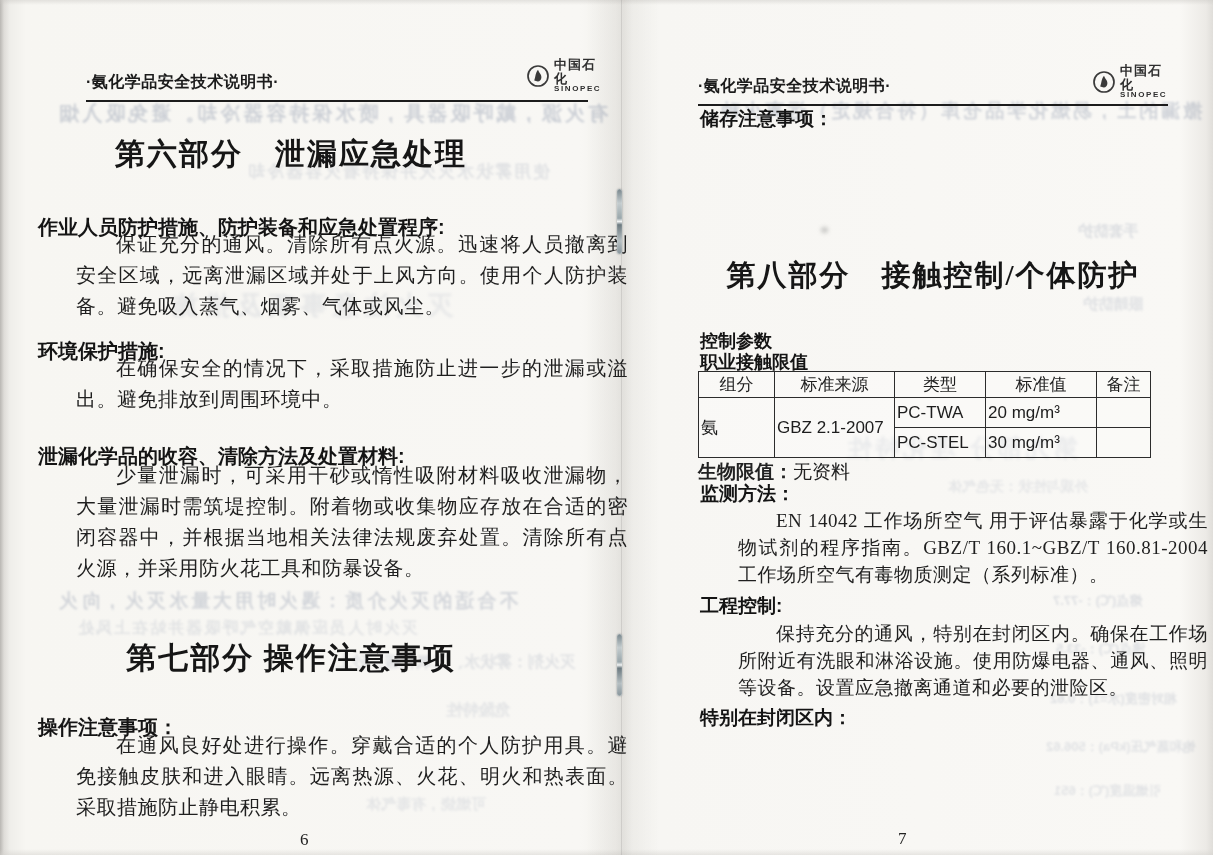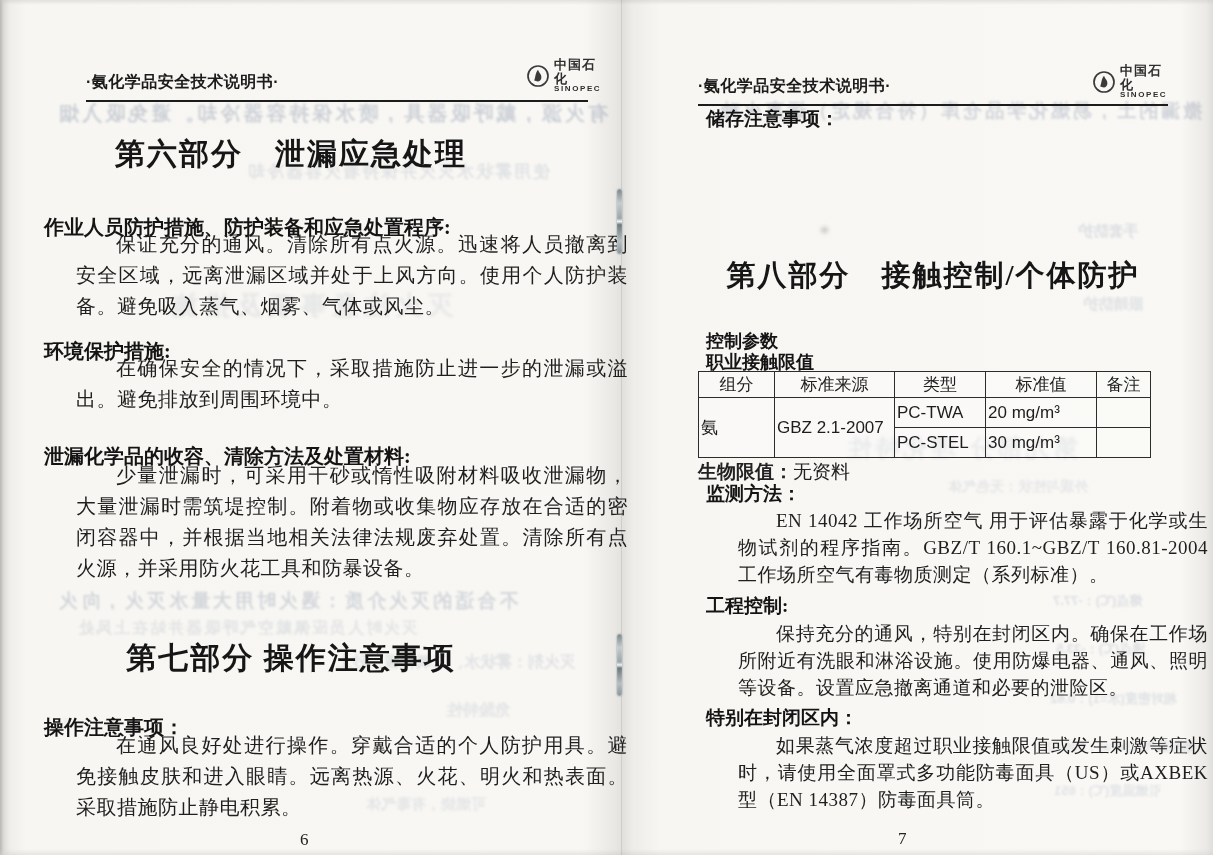--- a/index.html
+++ b/index.html
@@ -45,21 +45,21 @@
   .logo .txt{display:flex;flex-direction:column;line-height:1.05;
     font-family:"Liberation Sans",sans-serif;color:#2e2e2e;justify-content:space-between;}
   .logo .cn{font-size:13px;font-weight:bold;letter-spacing:1px;}
   .logo .en{font-size:8px;font-weight:bold;letter-spacing:1.6px;}
   .logoL{left:440px;top:-14px;}
   .logoR{left:394px;top:-12px;}
 
   .chapter{position:absolute;font-weight:bold;font-size:30px;letter-spacing:2px;
     color:#161616;text-align:center;width:510px;left:0;
     font-family:"Liberation Serif",serif;}
-  .lbl{position:absolute;left:8px;font-family:Liberation Serif, serif;
+  .lbl{position:absolute;left:2px;font-family:Liberation Sans, sans-serif;
     font-weight:bold;color:#141414;}
   .pageL .lbl{font-size:20px;margin-top:15px;}
   .pageR .lbl{font-size:19px;}
   .para{position:absolute;left:0;text-align:justify;color:#1f1f1f;
     letter-spacing:.5px;}
   .pageL .para{width:552px;font-size:20px;line-height:31px;}
   .pageR .para{width:470px;font-size:19px;line-height:27px;}
   .indent{text-indent:2em;margin-left:40px;}
 
   .pagenum{position:absolute;font-size:17px;color:#222;
@@ -210,21 +210,20 @@
     <div class="bio" style="top:459px;">
       <b style="font-size:19px;">生物限值：</b><span>无资料</span>
     </div>
     <div class="lbl" style="top:481px;">监测方法：</div>
     <div class="para indent" style="top:507px;">EN 14042 工作场所空气 用于评估暴露于化学或生物试剂的程序指南。GBZ/T 160.1~GBZ/T 160.81-2004工作场所空气有毒物质测定（系列标准）。</div>
 
     <div class="lbl" style="top:593px;">工程控制:</div>
     <div class="para indent" style="top:620px;">保持充分的通风，特别在封闭区内。确保在工作场所附近有洗眼和淋浴设施。使用防爆电器、通风、照明等设备。设置应急撤离通道和必要的泄险区。</div>
 
     <div class="lbl" style="top:705px;">特别在封闭区内：</div>
-    <div class="para indent" style="top:732px;">如果蒸气浓度超过职业接触限值或发生刺激等症状时，请使用全面罩式多功能防毒面具（US）或AXBEK型（EN 14387）防毒面具筒。</div>
   </div>
 
   <div class="staple s1"></div>
   <div class="staple s2"></div>
 
   <div class="smudge" style="left:821px;top:227px;width:7px;height:6px;"></div>
   <div class="smudge" style="left:64px;top:720px;width:4px;height:4px;opacity:.3;"></div>
 
   <div class="pagenum pn6">6</div>
   <div class="pagenum pn7">7</div>

